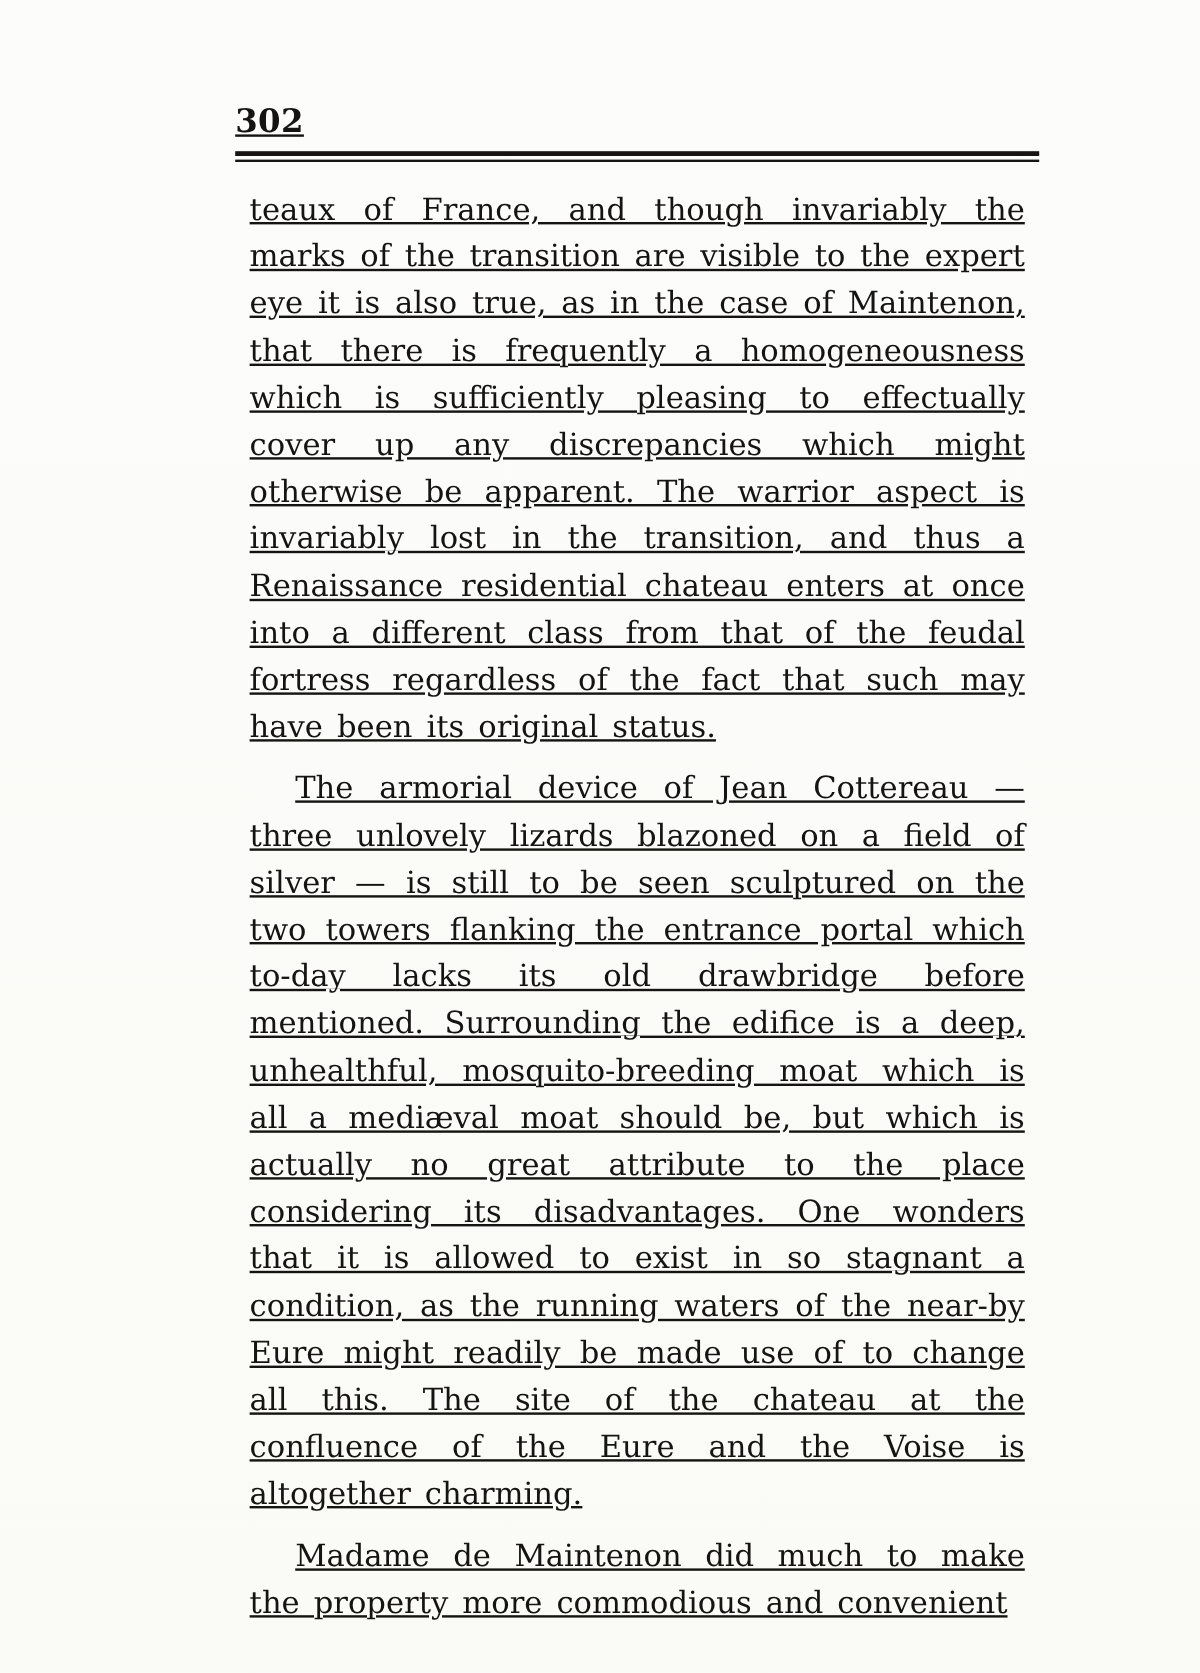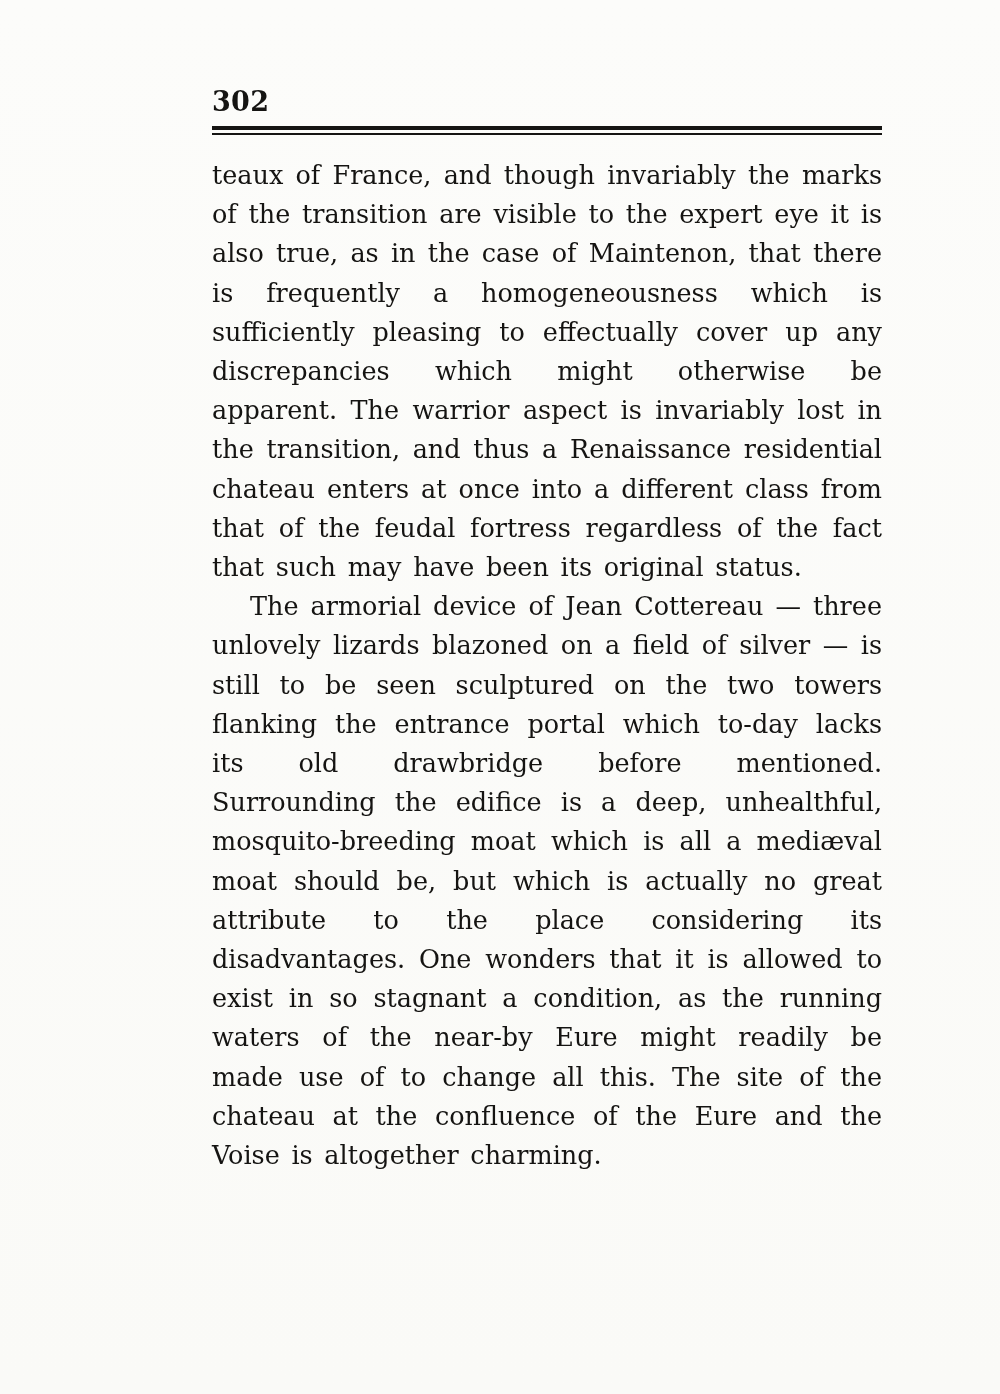--- a/index.html
+++ b/index.html
@@ -16,23 +16,24 @@
   }
   .page {
     position: relative;
     width: 1000px;
     height: 1394px;
     overflow: hidden;
     background: linear-gradient(180deg, #fcfcfa 0%, #fafaf7 100%);
   }
   .content {
     position: absolute;
-    left: 212px;
+    left: 196px;
     top: 86px;
     width: 670px;
+    text-decoration: underline;
   }
   .running-head {
     display: flex;
     align-items: baseline;
     font-weight: bold;
     font-size: 27px;
     letter-spacing: 0.3px;
     white-space: nowrap;
   }
   .running-head .page-num {
@@ -55,21 +56,21 @@
     top: 3px;
     border-top: 2px solid #161513;
   }
   .body-text {
     margin-top: 26px;
     font-size: 25.5px;
     line-height: 39.2px;
     text-align: justify;
   }
   .body-text p {
-    margin: 0;
+    margin: 12px;
     word-spacing: 0.14em;
   }
   .body-text p.indent {
     text-indent: 38px;
   }
 </style>
 </head>
 <body>
 
 <div class="page">
@@ -77,16 +78,17 @@
 
     <div class="running-head">
       <span class="page-num">302</span>
     </div>
 
     <div class="head-rule"></div>
 
     <div class="body-text">
       <p>teaux of France, and though invariably the marks of the transition are visible to the expert eye it is also true, as in the case of Maintenon, that there is frequently a homogeneousness which is sufficiently pleasing to effectually cover up any discrepancies which might otherwise be apparent. The warrior aspect is invariably lost in the transition, and thus a Renaissance residential chateau enters at once into a different class from that of the feudal fortress regardless of the fact that such may have been its original status.</p>
       <p class="indent">The armorial device of Jean Cottereau — three unlovely lizards blazoned on a field of silver — is still to be seen sculptured on the two towers flanking the entrance portal which to-day lacks its old drawbridge before mentioned. Surrounding the edifice is a deep, unhealthful, mosquito-breeding moat which is all a mediæval moat should be, but which is actually no great attribute to the place considering its disadvantages. One wonders that it is allowed to exist in so stagnant a condition, as the running waters of the near-by Eure might readily be made use of to change all this. The site of the chateau at the confluence of the Eure and the Voise is altogether charming.</p>
+      <p class="indent">Madame de Maintenon did much to make the property more commodious and convenient</p>
     </div>
 
   </div>
 </div>
 
 </body></html>

